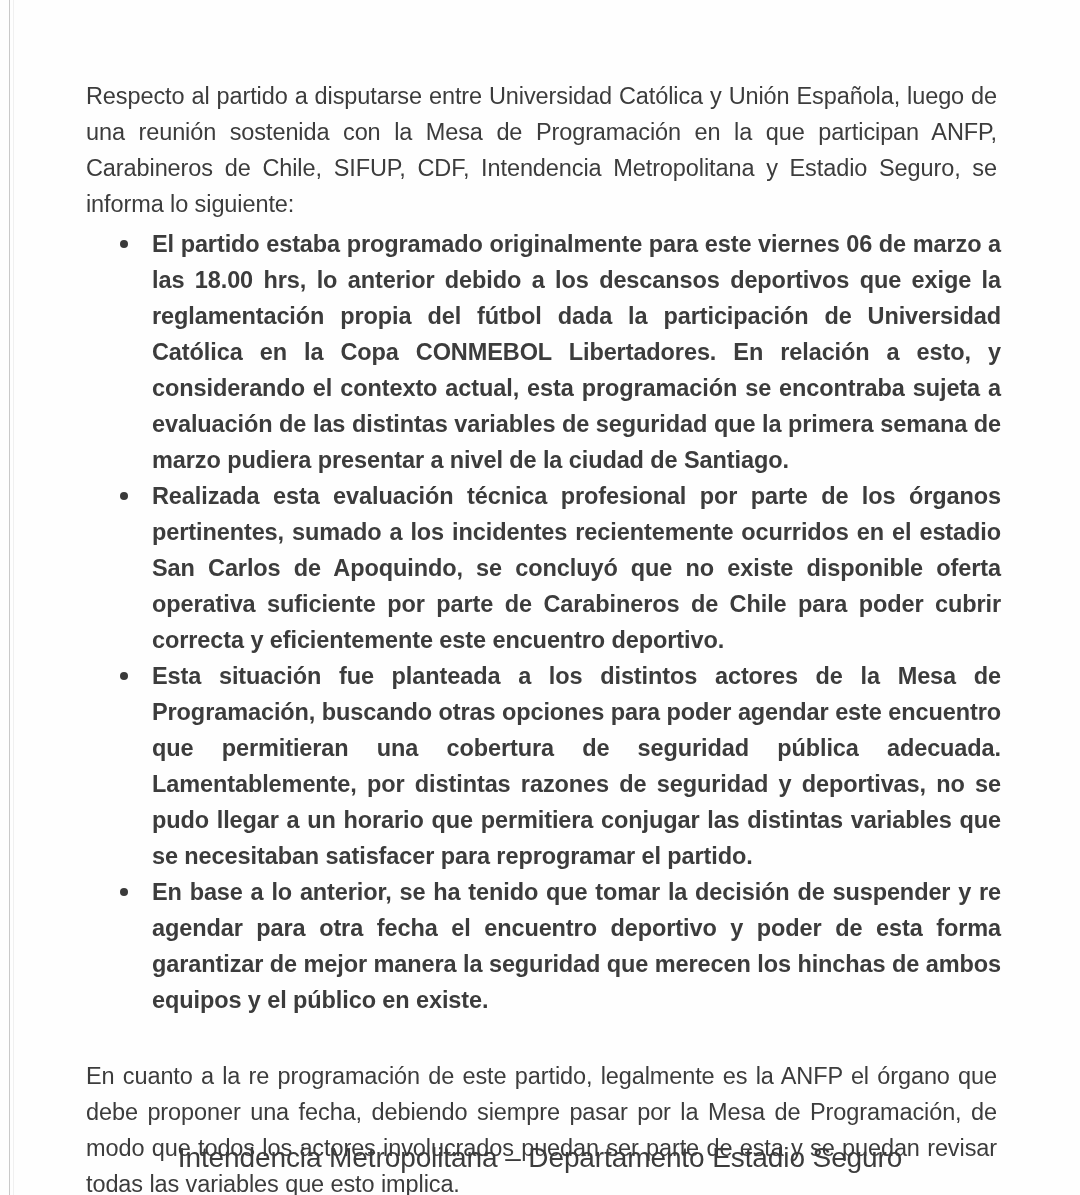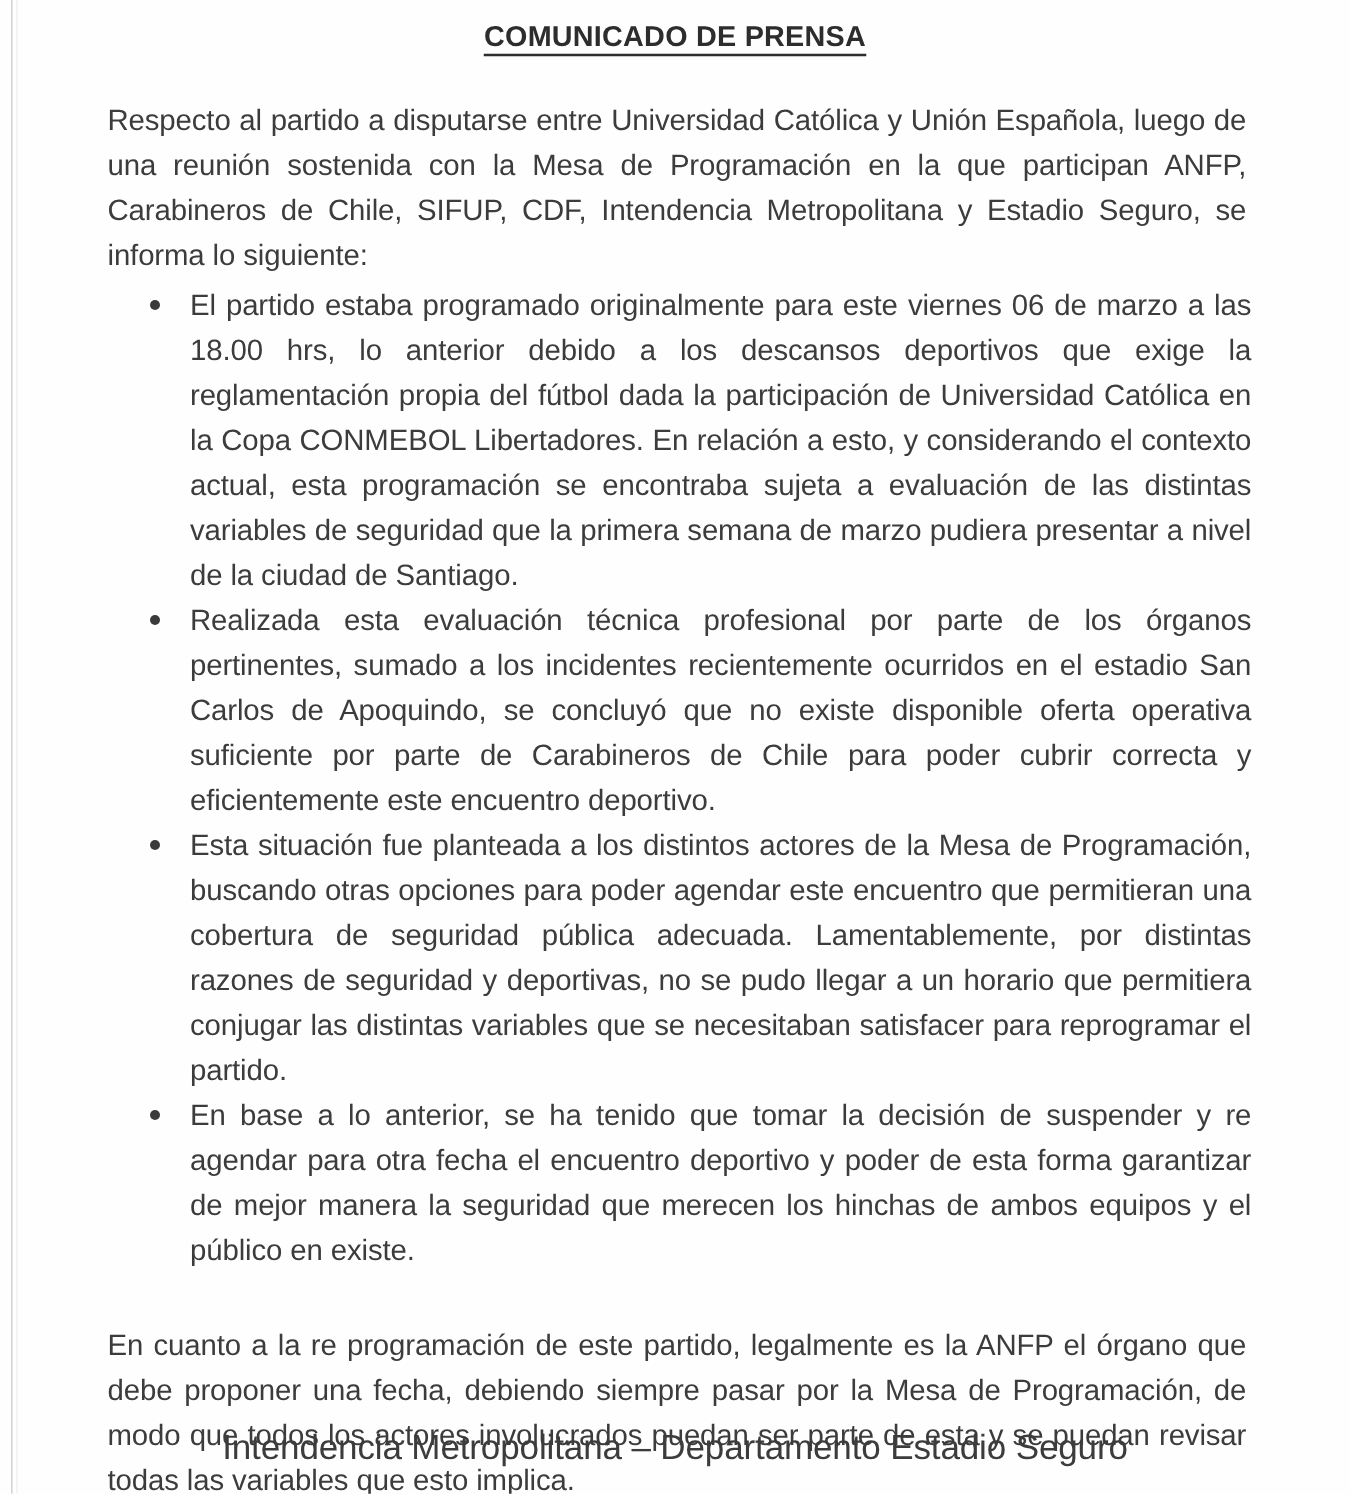--- a/index.html
+++ b/index.html
@@ -93,20 +93,21 @@
     left: 38px;
     top: 14px;
     width: 8px;
     height: 8px;
     border-radius: 50%;
     background: #3a3a3a;
   }
   
   li .txt, p.para .txt {
     display: inline;
+    font-weight: bold;
   }
 
   .gap {
     height: 36px;
   }
 
   .footer {
     position: absolute;
     left: 0;
     top: 1141px;
@@ -119,23 +120,20 @@
   }
 </style>
 </head>
 <body>
 
 <div class="page">
 
   <div class="edge-rule"></div>
   <div class="edge-rule-2"></div>
 
-  <div class="doc-title">
-    <span>COMUNICADO DE PRENSA</span>
-  </div>
 
   <div class="body-block">
 
     <p class="para">Respecto al partido a disputarse entre Universidad Católica y Unión Española, luego de una reunión sostenida con la Mesa de Programación en la que participan ANFP, Carabineros de Chile, SIFUP, CDF, Intendencia Metropolitana y Estadio Seguro, se informa lo siguiente:</p>
 
     <ul class="bullets">
       <li>
         <span class="bullet-dot"></span>
         <span class="txt">El partido estaba programado originalmente para este viernes 06 de marzo a las 18.00 hrs, lo anterior debido a los descansos deportivos que exige la reglamentación propia del fútbol dada la participación de Universidad Católica en la Copa CONMEBOL Libertadores. En relación a esto, y considerando el contexto actual, esta programación se encontraba sujeta a evaluación de las distintas variables de seguridad que la primera semana de marzo pudiera presentar a nivel de la ciudad de Santiago.</span>
       </li>

